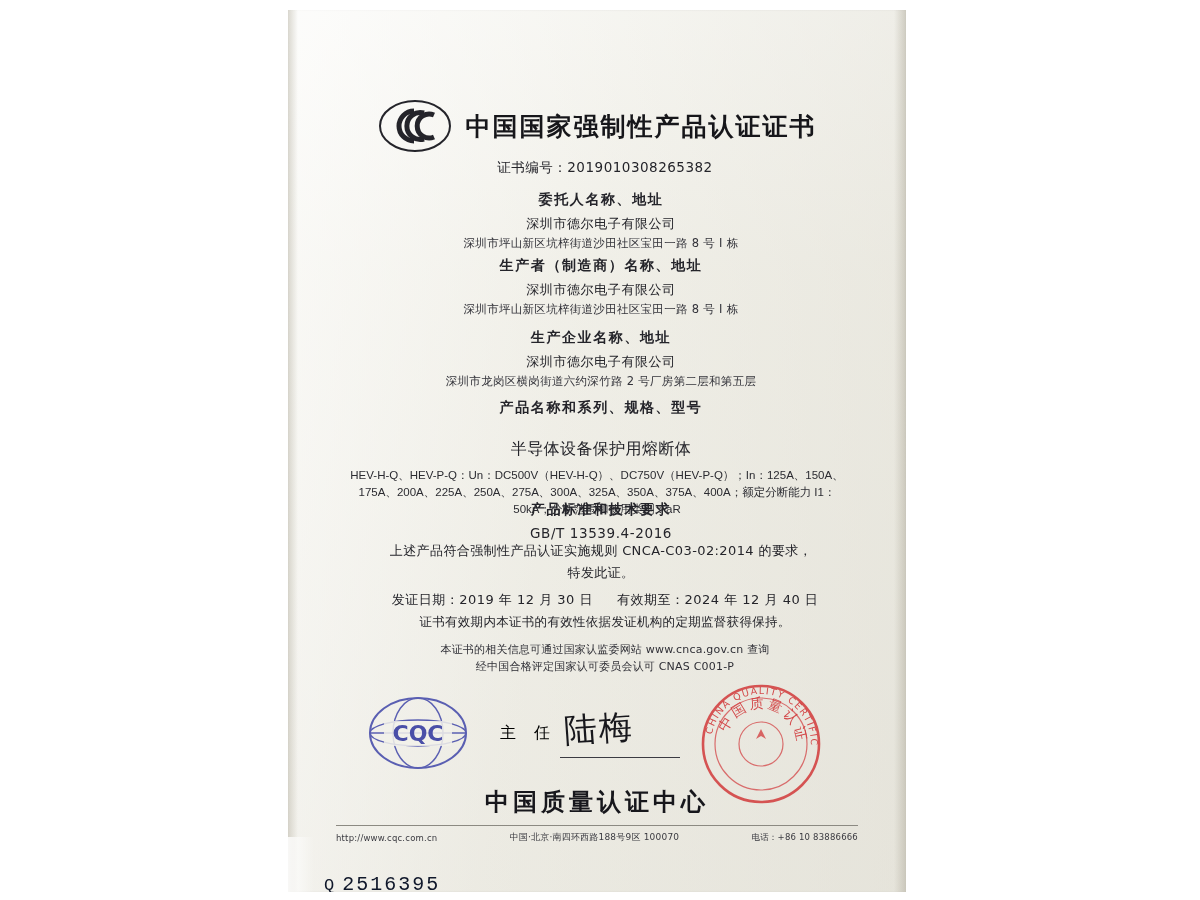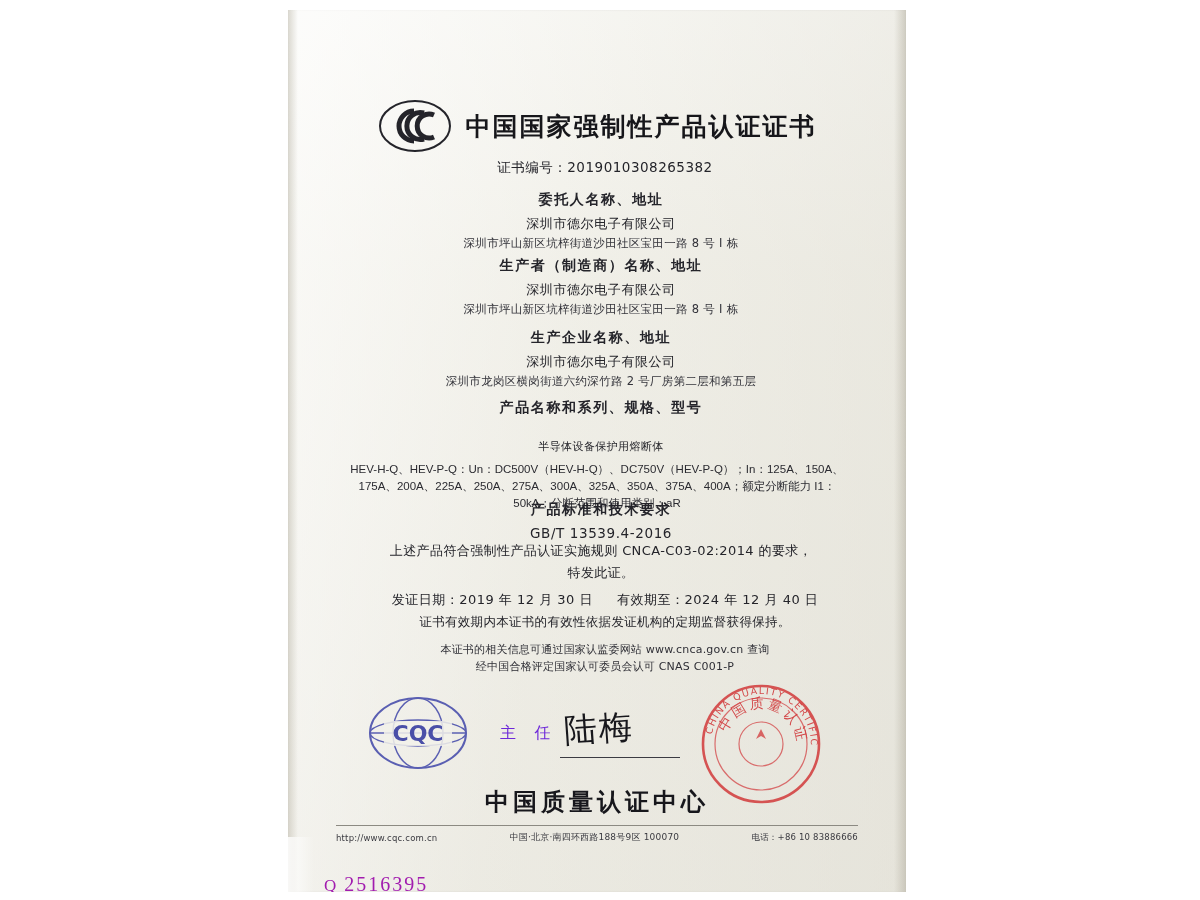--- a/index.html
+++ b/index.html
@@ -132,21 +132,21 @@
   .s3 { top: 288px; }
   .s4 { top: 358px; }
 
   .spec-block {
     position: absolute;
     top: 398px;
     left: 0;
     width: 100%;
   }
   .spec-main {
-    font-size: 11px;
+    font-size: 16px;
     letter-spacing: 0.4px;
     margin-bottom: 7px;
   }
   .spec-detail {
     font-size: 11.5px;
     line-height: 17px;
     color: #2b2b31;
     padding: 0 58px;
     text-align: center;
     white-space: normal;
@@ -229,24 +229,24 @@
     position: absolute;
     left: 78px;
     top: 6px;
     width: 104px;
     height: 76px;
   }
   .director-label {
     position: absolute;
     left: 212px;
     top: 34px;
-    font-family: Liberation Sans, sans-serif;
+    font-family: Liberation Serif, serif;
     font-size: 16px;
     letter-spacing: 7px;
-    color: #6d28d9;
+    color: #000000;
   }
   .sig-line {
     position: absolute;
     left: 272px;
     top: 68px;
     width: 120px;
     height: 1px;
     background: #3b3b42;
   }
   .signature {
@@ -301,23 +301,23 @@
     font-size: 8.5px;
     color: #3a3a40;
     letter-spacing: 0.2px;
   }
   .footer-bar .mid { font-size: 9px; }
 
   .serial {
     position: absolute;
     top: 832px;
     left: 36px;
-    font-family: Liberation Serif, serif;
+    font-family: Liberation Mono, monospace;
     font-size: 20px;
-    color: #a21caf;
+    color: #0f172a;
     letter-spacing: 2px;
   }
   .serial .q {
     font-size: 17px;
     margin-right: 6px;
   }
 
   
   .scan-mark {
     position: absolute;

